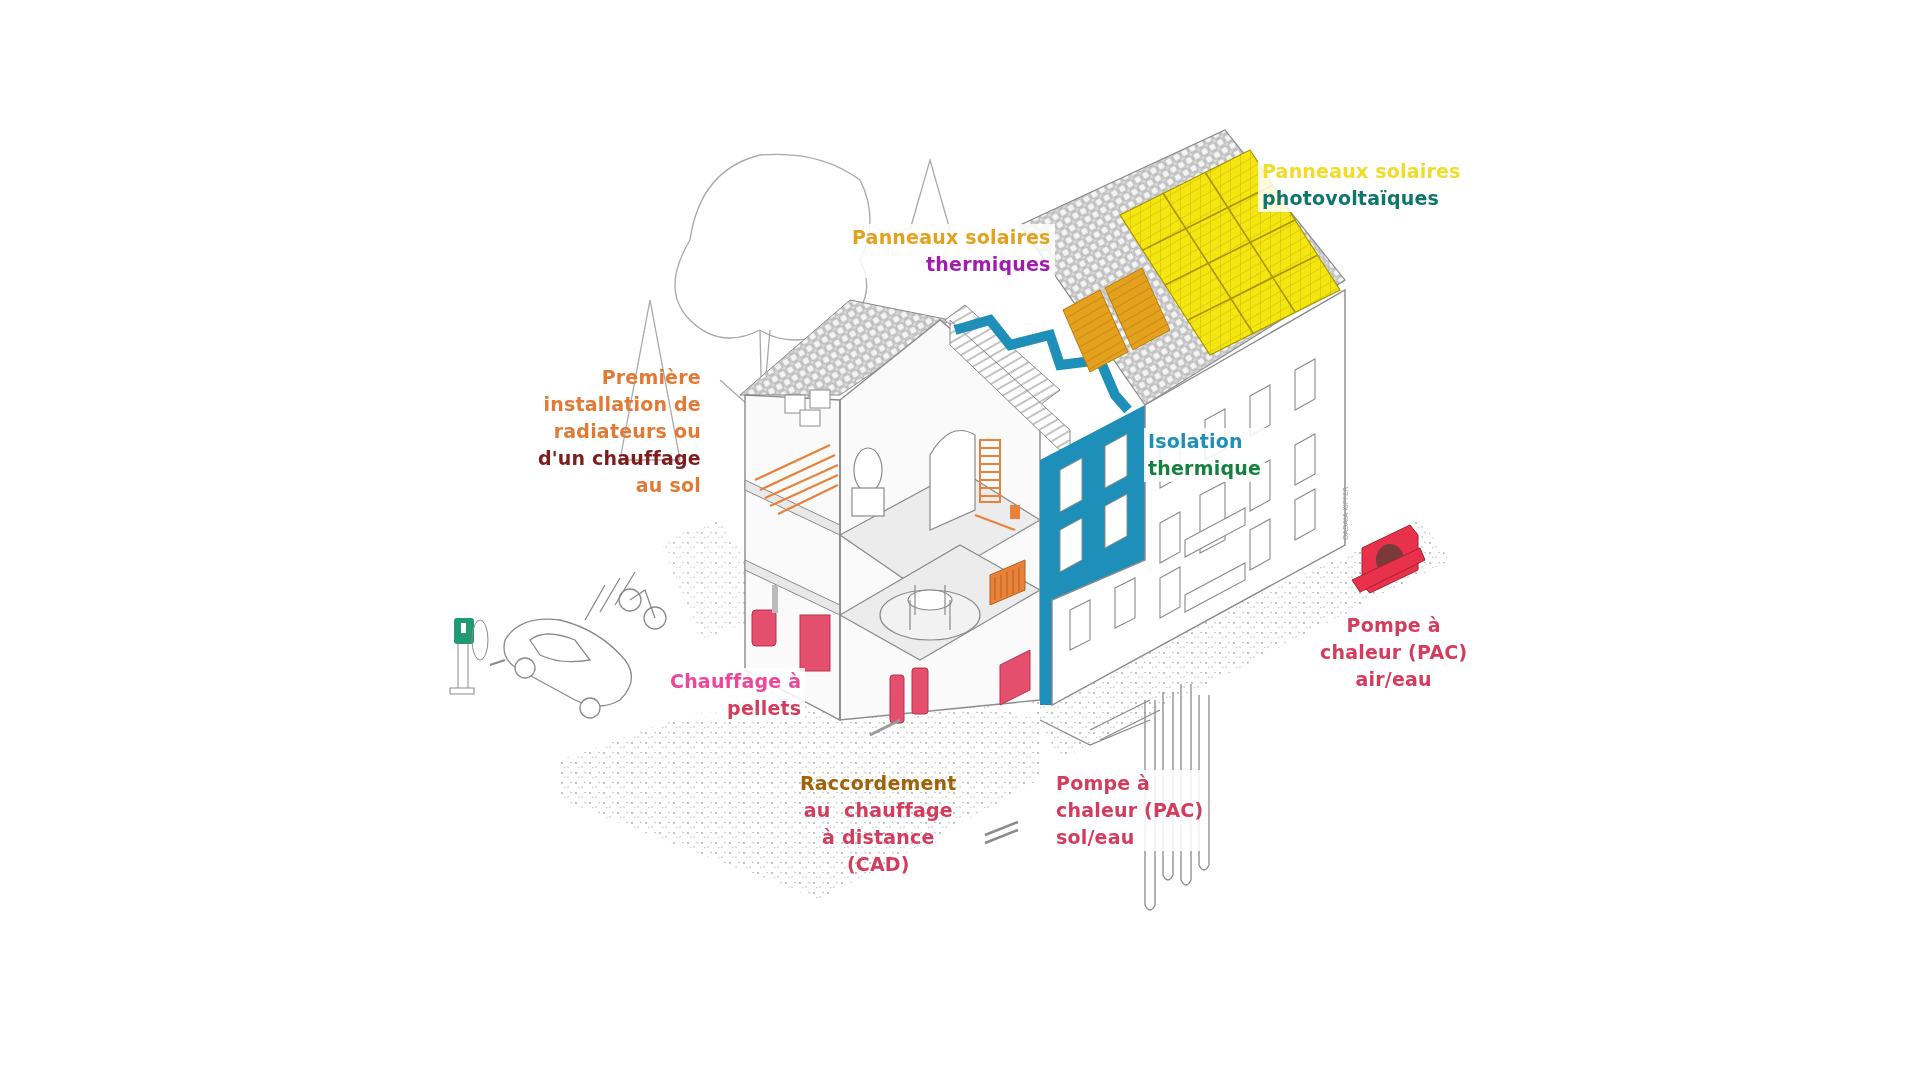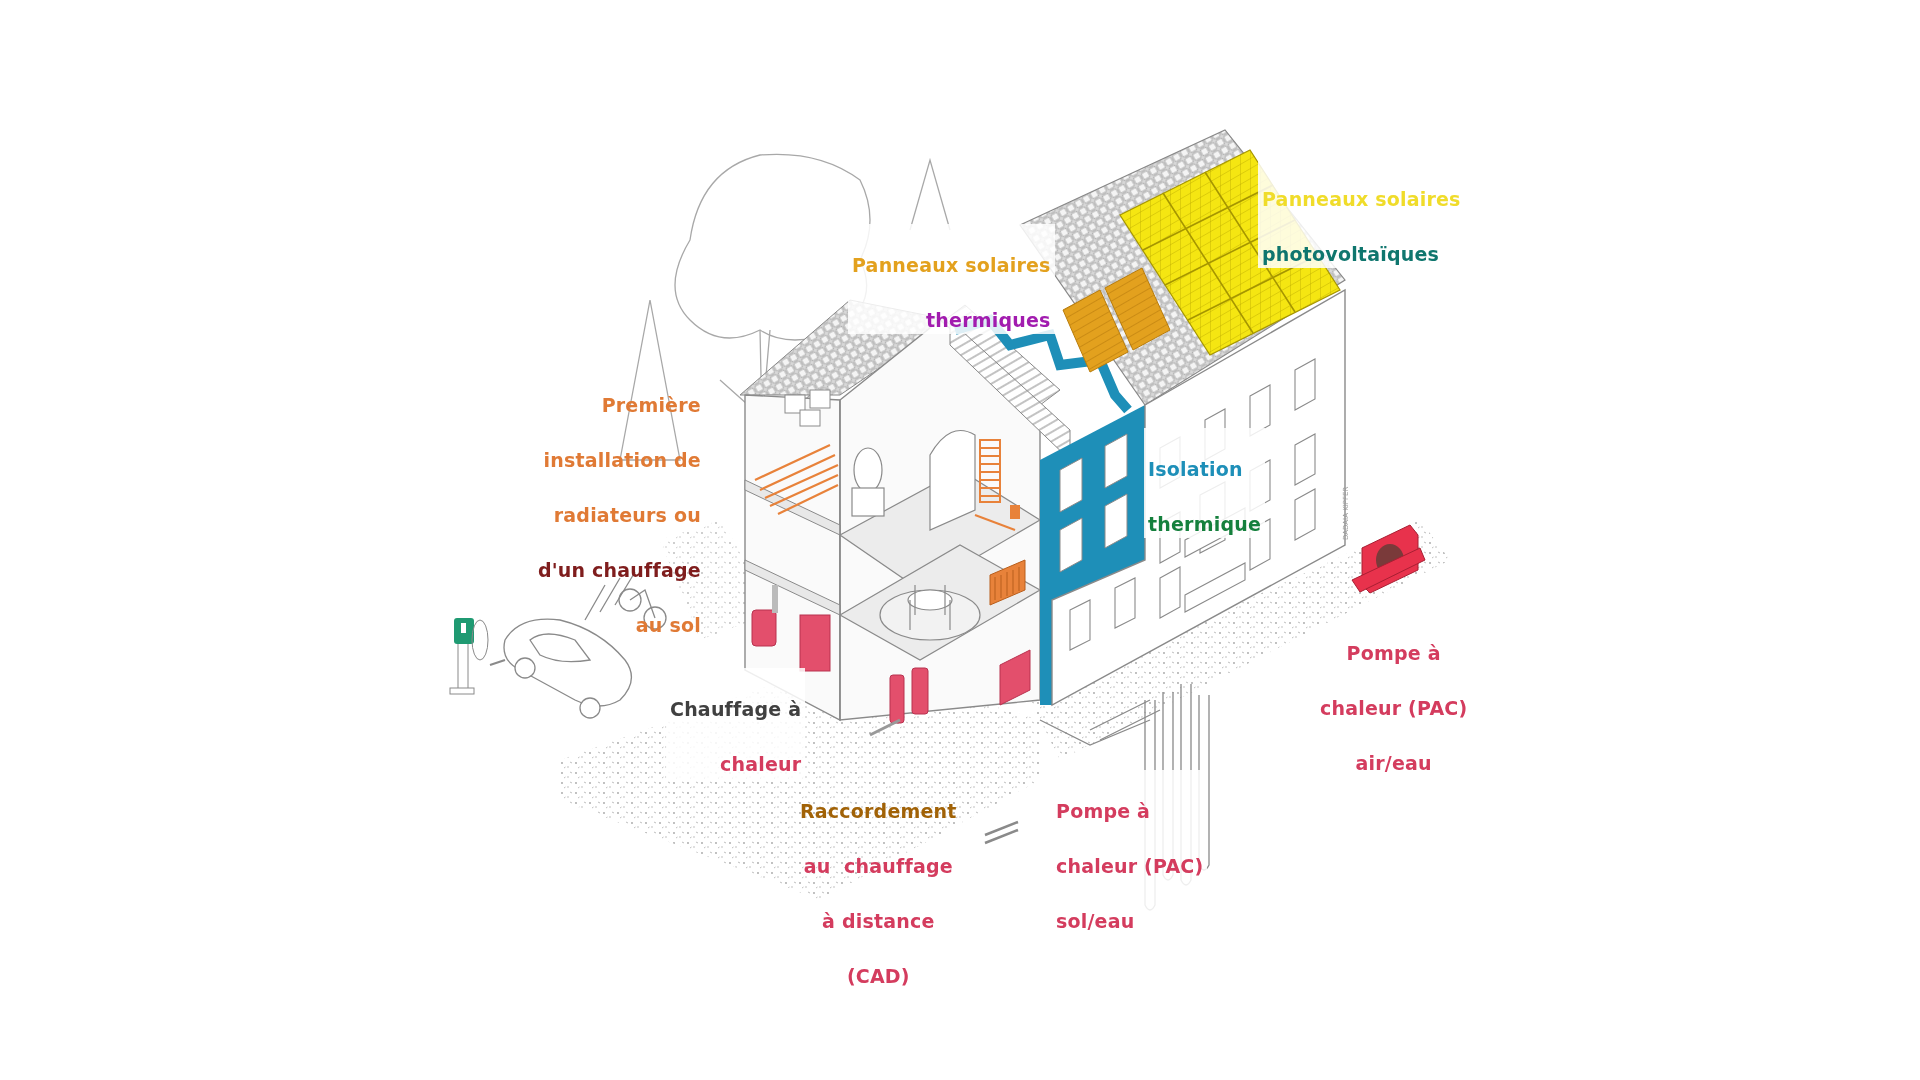--- a/index.html
+++ b/index.html
@@ -1,20 +1,20 @@
 <!DOCTYPE html>
 <html><head>
 <meta charset="utf-8">
 <style>
   html, body { margin: 0; padding: 0; background: #ffffff; }
   body { width: 1920px; height: 1080px; position: relative; overflow: hidden; font-family: "DejaVu Sans", sans-serif; }
   #stage { position: absolute; left: 0; top: 0; width: 1920px; height: 1080px; }
   svg#illus { position: absolute; left: 0; top: 0; }
   .label { position: absolute; font-weight: bold; font-size: 19px; line-height: 27px; letter-spacing: 0.2px; white-space: nowrap; }
-  .label span { display: block; margin-top: 28px; }
+  .label span { display: block; }
   .bg { background: rgba(255,255,255,0.85); padding: 0 4px; }
   .right { text-align: right; }
   .center { text-align: center; }
   .left { text-align: left; }
 </style>
 </head>
 <body>
 
 <div id="stage">
 
@@ -228,22 +228,22 @@
   <span style="color:#15803d">thermique</span>
 </div>
 
 <div class="label center" style="left:1320px; top:612px;">
   <span style="color:#D43C5E">Pompe à</span>
   <span style="color:#D43C5E">chaleur (PAC)</span>
   <span style="color:#D43C5E">air/eau</span>
 </div>
 
 <div class="label right bg" style="left:666px; top:668px;">
-  <span style="color:#404040">Chauffage à</span>
-  <span style="color:#D43C5E">chaleur</span>
+  <span style="color:#ec4899">Chauffage à</span>
+  <span style="color:#D43C5E">pellets</span>
 </div>
 
 
 <div class="label center" style="left:800px; top:770px;">
   <span style="color:#a16207">Raccordement</span>
   <span style="color:#D43C5E; white-space:pre;">au  chauffage</span>
   <span style="color:#D43C5E">à distance</span>
   <span style="color:#D43C5E">(CAD)</span>
 </div>
 

